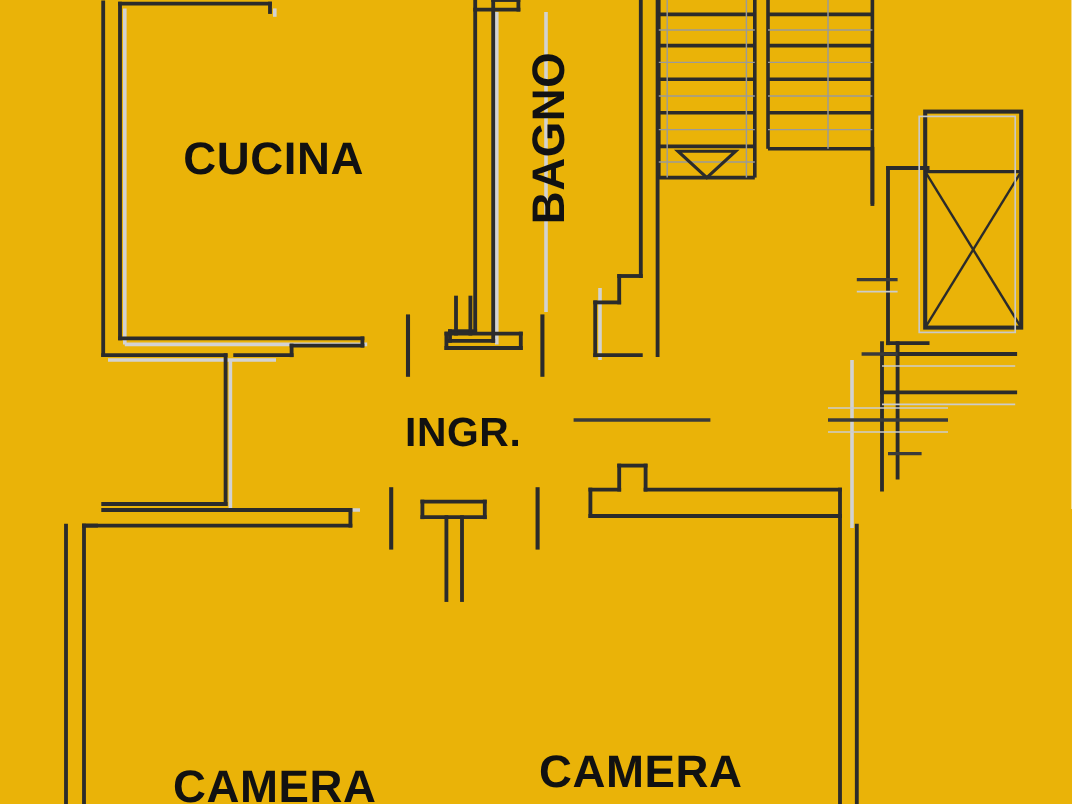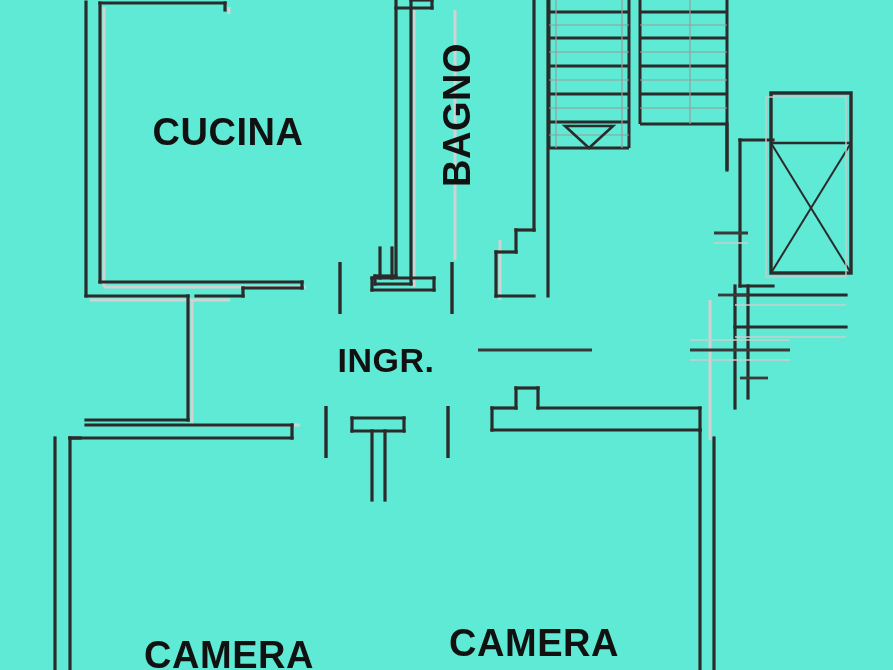--- a/index.html
+++ b/index.html
@@ -8,21 +8,21 @@
     padding: 0;
     background: #ffffff;
   }
   body {
     font-family: "Liberation Sans", sans-serif;
   }
   #plan-root {
     position: relative;
     width: 893px;
     height: 670px;
-    background: #5eead4;
+    background: #eab308;
     overflow: hidden;
   }
   #plan-svg {
     position: absolute;
     top: 0;
     left: 0;
     width: 893px;
     height: 670px;
     display: block;
   }

